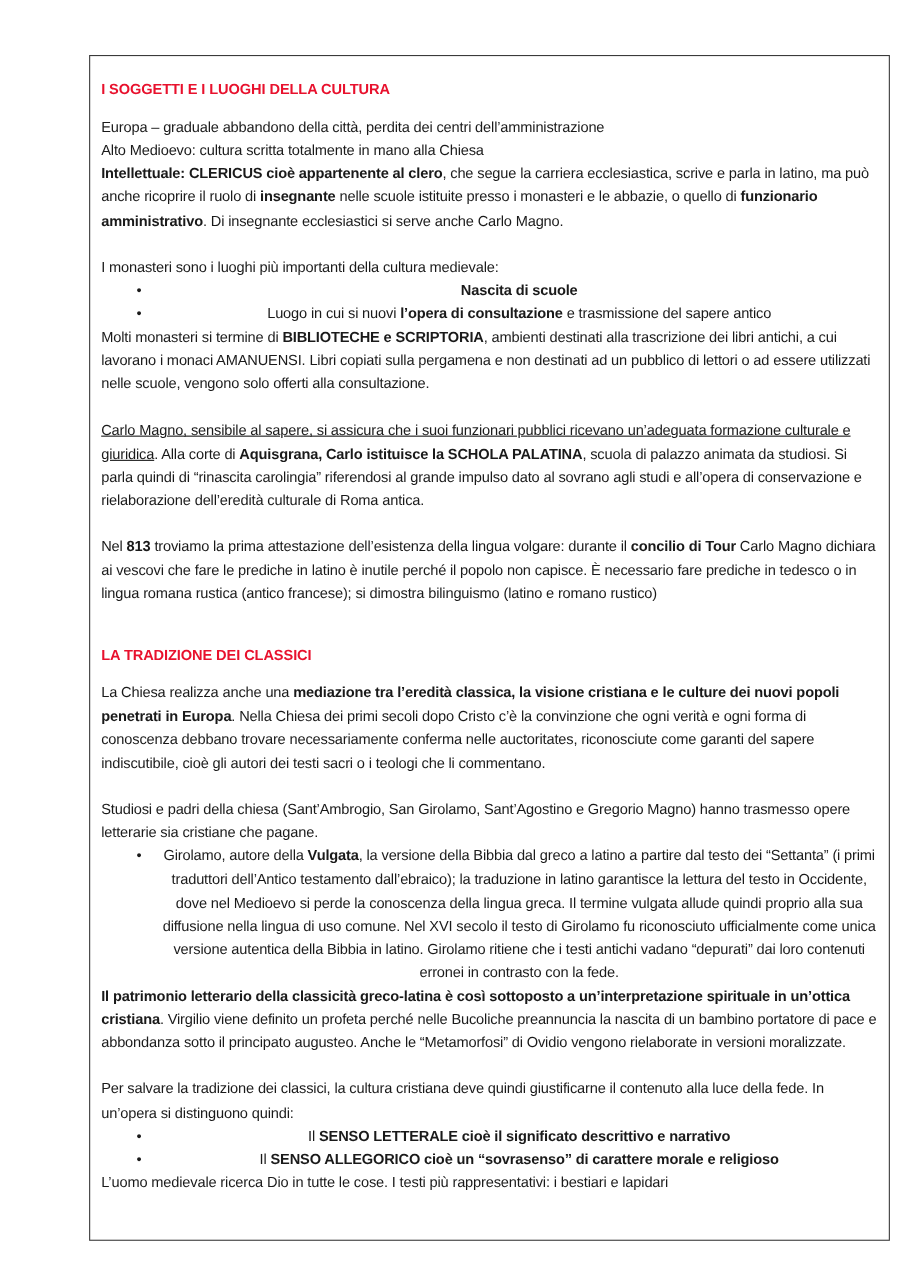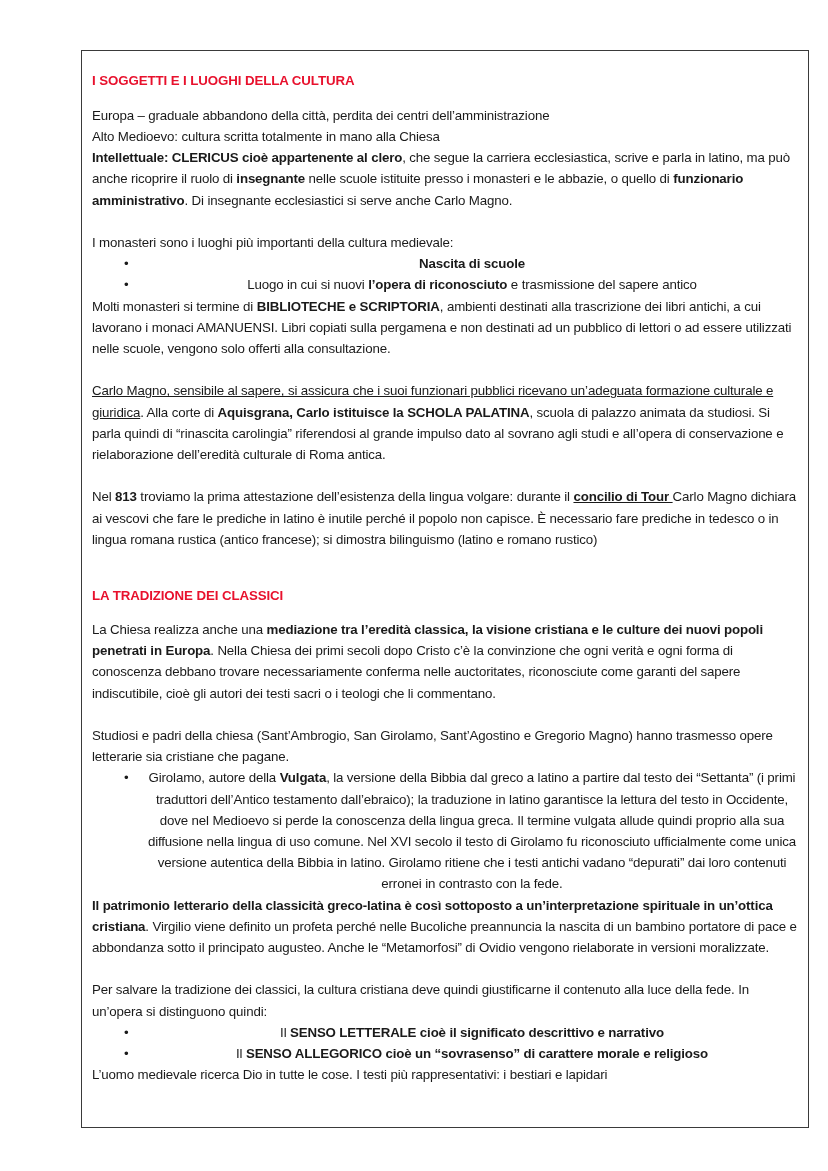--- a/index.html
+++ b/index.html
@@ -61,37 +61,37 @@
     content: "\2022";
     position: absolute;
     left: 32px;
     top: 0;
     font-size: 13.3px;
     line-height: 21.2px;
     color: #1a1a1a;
   }
   b, .b { font-weight: bold; }
   u, .u { text-decoration: underline; }
-  .bu { font-weight: bold; text-decoration: underline; }
+  .bu { font-weight: bold; }
 </style>
 </head>
 <body>
 
 <div id="page" class="doc">
 
   <div>
     <p class="sec-head">I SOGGETTI E I LUOGHI DELLA CULTURA</p>
     <p class="para">Europa – graduale abbandono della città, perdita dei centri dell’amministrazione</p>
     <p class="para">Alto Medioevo: cultura scritta totalmente in mano alla Chiesa</p>
     <p class="para"><b>Intellettuale: CLERICUS cioè appartenente al clero</b><span>, che segue la carriera ecclesiastica, scrive e parla in latino, ma può anche ricoprire il ruolo di </span><b>insegnante</b><span> nelle scuole istituite presso i monasteri e le abbazie, o quello di </span><b>funzionario amministrativo</b><span>. Di insegnante ecclesiastici si serve anche Carlo Magno.</span></p>
     <div class="spacer">&nbsp;</div>
     <p class="para">I monasteri sono i luoghi più importanti della cultura medievale:</p>
     <ul class="bullets">
       <li><b>Nascita di scuole</b></li>
-      <li><span>Luogo in cui si nuovi </span><b>l’opera di riconosciuto</b><span> e trasmissione del sapere antico</span></li>
+      <li><span>Luogo in cui si nuovi </span><b>l’opera di consultazione</b><span> e trasmissione del sapere antico</span></li>
     </ul>
     <p class="para"><span>Molti monasteri si termine di </span><b>BIBLIOTECHE e SCRIPTORIA</b><span>, ambienti destinati alla trascrizione dei libri antichi, a cui lavorano i monaci AMANUENSI. Libri copiati sulla pergamena e non destinati ad un pubblico di lettori o ad essere utilizzati nelle scuole, vengono solo offerti alla consultazione.</span></p>
     <div class="spacer">&nbsp;</div>
     <p class="para"><u>Carlo Magno, sensibile al sapere, si assicura che i suoi funzionari pubblici ricevano un’adeguata formazione culturale e giuridica</u><span>. Alla corte di </span><b>Aquisgrana, Carlo istituisce la SCHOLA PALATINA</b><span>, scuola di palazzo animata da studiosi. Si parla quindi di “rinascita carolingia” riferendosi al grande impulso dato al sovrano agli studi e all’opera di conservazione e rielaborazione dell’eredità culturale di Roma antica.</span></p>
     <div class="spacer">&nbsp;</div>
     <p class="para"><span>Nel </span><b>813</b><span> troviamo la prima attestazione dell’esistenza della lingua volgare: durante il </span><span class="bu">concilio di Tour </span><span>Carlo Magno dichiara ai vescovi che fare le prediche in latino è inutile perché il popolo non capisce. È necessario fare prediche in tedesco o in lingua romana rustica (antico francese); si dimostra bilinguismo (latino e romano rustico)</span></p>
   </div>
 
   <div class="spacer">&nbsp;</div>
 

